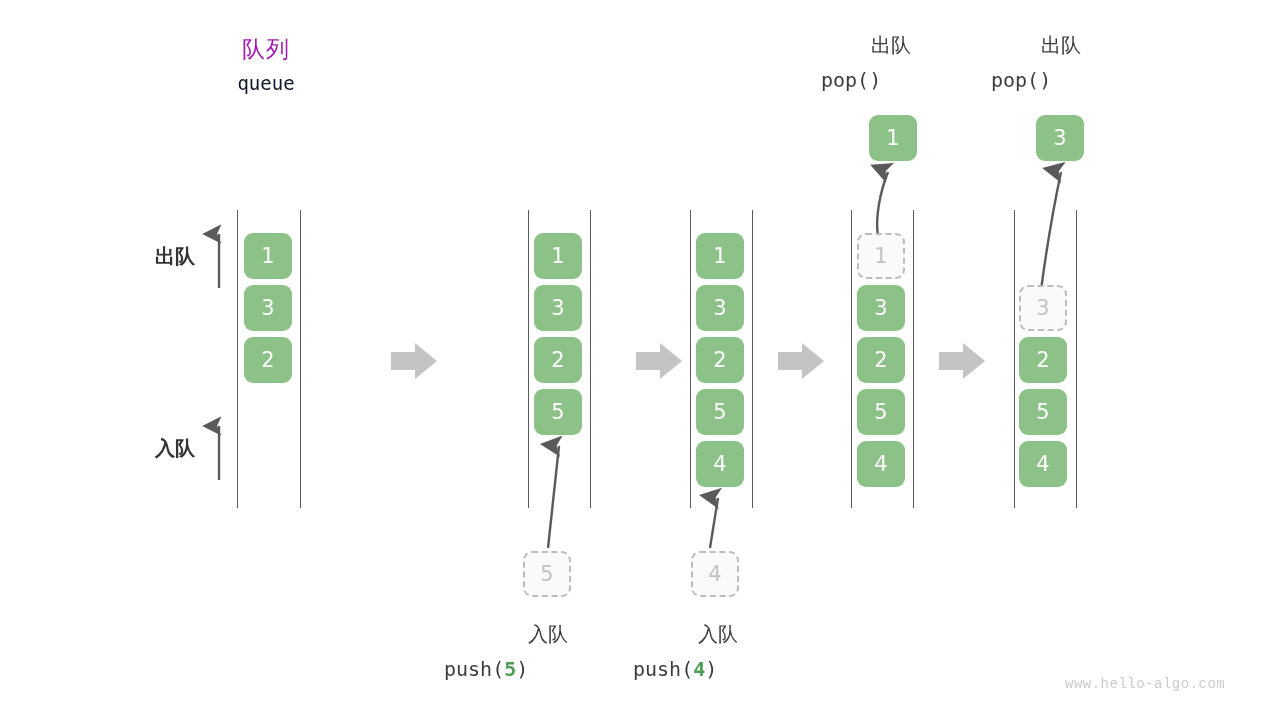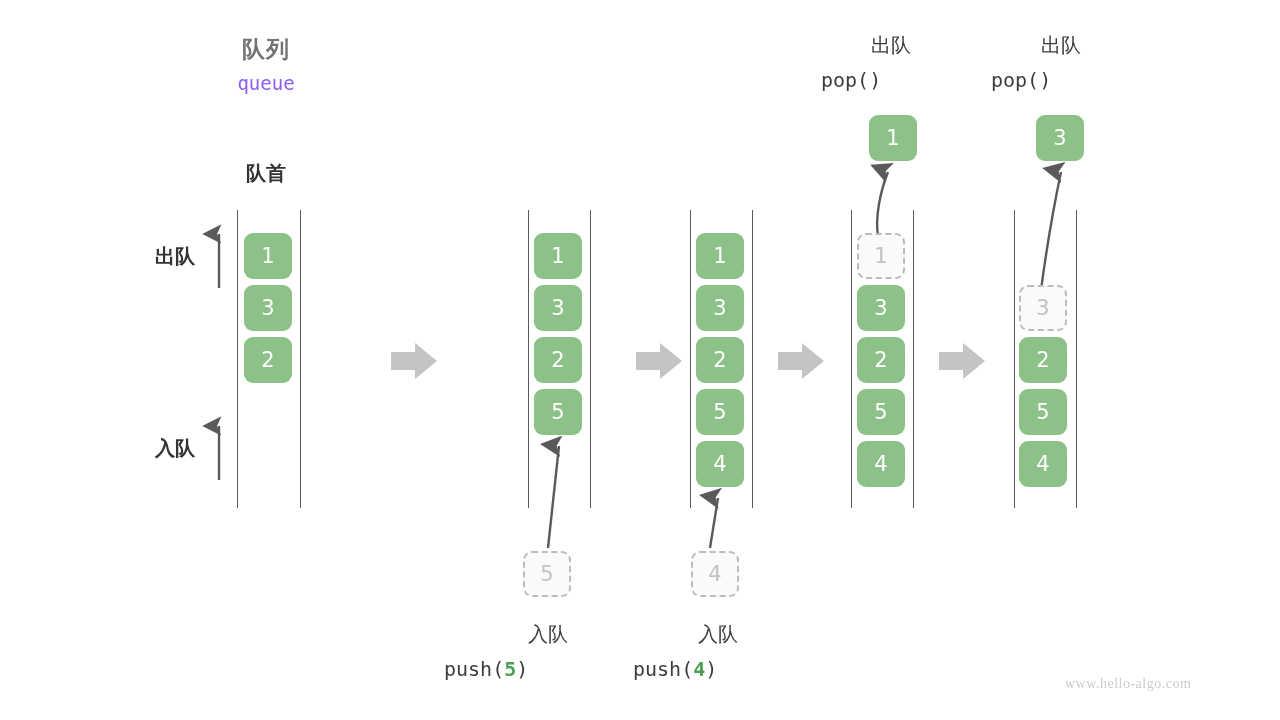--- a/index.html
+++ b/index.html
@@ -21,30 +21,30 @@
     width: 1280px;
     height: 720px;
   }
 
   
   .abs { position: absolute; }
 
   
   .title-cn {
     font-size: 23px;
-    font-weight: bold;
-    color: #737373;
+    font-weight: normal;
+    color: #a21caf;
     text-align: center;
     letter-spacing: 1px;
     white-space: nowrap;
   }
   .title-en {
     font-size: 19px;
     font-family: "DejaVu Sans Mono", "Liberation Mono", monospace;
-    color: #8b5cf6;
+    color: #0f172a;
     text-align: center;
     white-space: nowrap;
   }
   .side-label {
     font-size: 20px;
     font-weight: bold;
     color: #333333;
     white-space: nowrap;
     text-align: center;
   }
@@ -91,38 +91,37 @@
     color: #c2c2c2;
     border: 2px dashed #bcbcbc;
   }
 
   
   .connector { position: absolute; }
 
   
   .watermark {
     position: absolute;
-    font-family: Liberation Serif, serif;
+    font-family: Liberation Mono, monospace;
     font-size: 14px;
     color: #cccccc;
     white-space: nowrap;
     letter-spacing: 0.5px;
   }
 
   svg { overflow: visible; }
 </style>
 </head>
 <body>
 
 <div id="stage">
 
   <div class="abs title-cn" style="left:186px; top:34px; width:160px;">队列</div>
   <div class="abs title-en" style="left:186px; top:72px; width:160px;">queue</div>
 
-  <div class="abs side-label" style="left:186px; top:160px; width:160px;">队首</div>
 
   <div class="abs" style="left:0; top:0; width:0; height:0;">
 
     <div class="abs side-label" style="left:142px; top:243px; width:66px;">出队</div>
     <svg class="abs" style="left:206px; top:228px;" width="26" height="62">
       <defs>
         <marker id="ah-up" markerWidth="8" markerHeight="8" refX="4" refY="7" orient="auto">
           <path d="M4,0 L8,8 L4,6.2 L0,8 Z" fill="#5a5a5a"></path>
         </marker>
       </defs>

